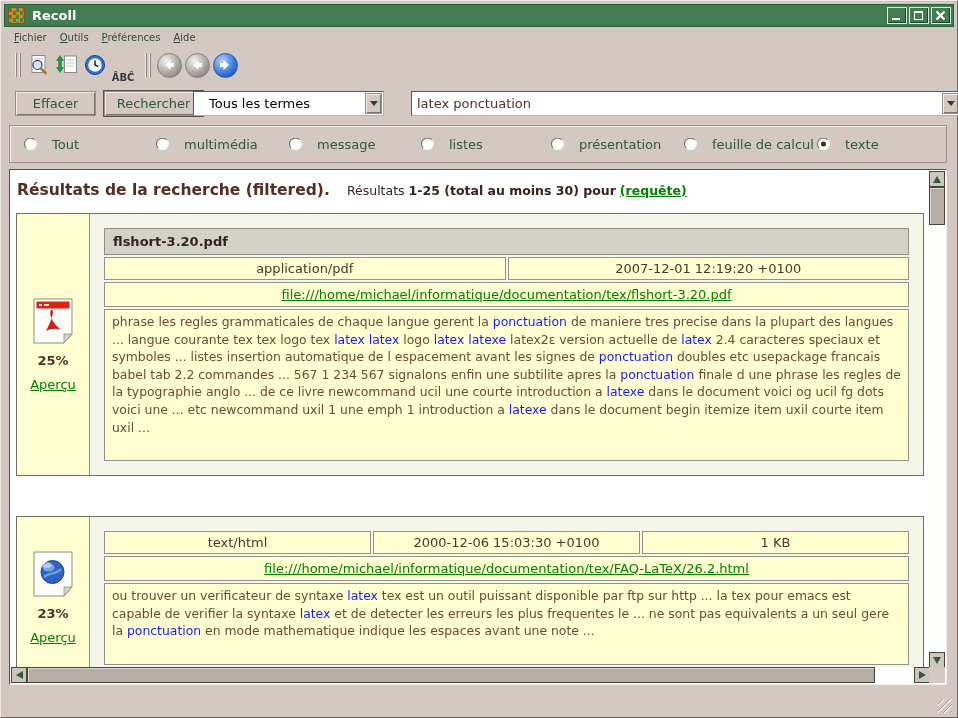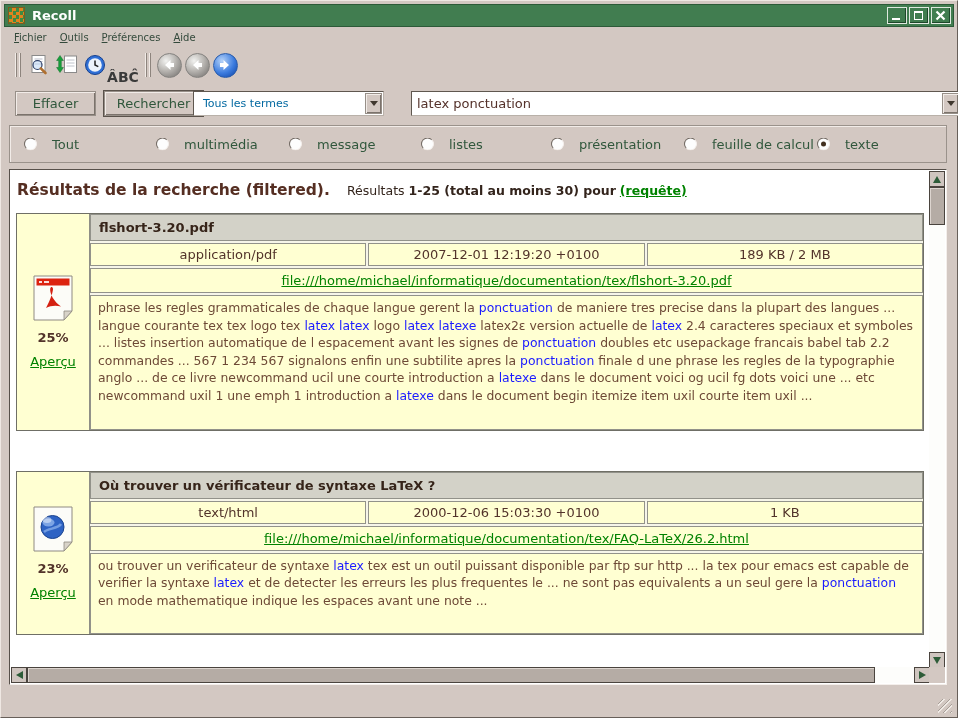--- a/index.html
+++ b/index.html
@@ -34,39 +34,39 @@
     display:flex;align-items:center;padding-left:8px;}
   .menu-item{font-size:10px;color:#33493b;padding:2px 11px 2px 2px;cursor:pointer;}
 
   
   #toolbar{position:absolute;left:3px;top:48px;right:3px;height:32px;
     display:flex;align-items:center;padding-left:8px;}
   .grip{width:7px;height:24px;margin:0 3px;
     background:repeating-linear-gradient(90deg,#f1ebe7 0 1px,#8d847d 1px 2px,transparent 2px 4px);}
   .tool-btn{width:28px;height:28px;display:flex;align-items:center;justify-content:center;
     cursor:pointer;}
-  .abc-label{font-size:14px;font-weight:bold;color:#3a3a3a;letter-spacing:0;margin-top:24px;}
+  .abc-label{font-size:10px;font-weight:bold;color:#3a3a3a;letter-spacing:0;margin-top:24px;}
   .sphere{width:23px;height:23px;border-radius:50%;display:flex;align-items:center;justify-content:center;}
   .sphere.gray{background:radial-gradient(circle at 35% 30%,#f2f2f0,#b9b6b2 45%,#8b8885 78%);
     border:1px solid #858380;}
   .sphere.blue{background:radial-gradient(circle at 35% 30%,#b6d3f8,#3c7cdf 55%,#1a53b5 85%);
     border:1px solid #2a5caa;}
 
   
   .btn{position:absolute;top:90px;height:25px;background:#d3c8c2;
     border:1px solid #978f88;box-shadow:inset 1px 1px 0 #f2ecE8,inset -1px -1px 0 #7b736c;
     font-size:13px;color:#30573c;font-family:inherit;cursor:pointer;}
   #btn-clear{left:14px;width:81px;}
   #btn-search{left:103px;width:99px;outline:1px solid #5a524b;}
   .combo{position:absolute;top:90px;height:25px;background:#ffffff;
     border:1px solid #5f574f;border-bottom-color:#b9b1a9;border-right-color:#b9b1a9;
     display:flex;align-items:center;box-sizing:border-box;}
   #combo-mode{left:192px;width:191px;}
   #combo-query{left:410px;width:550px;}
-  .combo-text{flex:1;font-size:11px;color:#0369a1;padding-left:9px;white-space:nowrap;overflow:hidden;}
+  .combo-text{flex:1;font-size:13px;color:#000000;padding-left:15px;white-space:nowrap;overflow:hidden;}
   .combo-input{flex:1;font-size:13px;color:#54312a;border:none;outline:none;background:transparent;
     padding-left:5px;font-family:inherit;}
   .combo-arrow{width:17px;height:21px;margin-right:1px;background:#d3c8c2;flex:0 0 auto;
     border:1px solid #978f88;box-shadow:inset 1px 1px 0 #f2ece8,inset -1px -1px 0 #7b736c;
     display:flex;align-items:center;justify-content:center;cursor:pointer;box-sizing:border-box;}
   .tri-down-sm{width:0;height:0;border-left:4px solid transparent;border-right:4px solid transparent;
     border-top:5px solid #40382f;}
 
   
   #filterbar{position:absolute;left:8px;top:124px;width:938px;height:38px;box-sizing:border-box;
@@ -91,21 +91,21 @@
   .rh-sub .green-link{font-weight:bold;}
 
   
   .result{margin:14px 0 0 5px;width:908px;box-sizing:border-box;border:1px solid #6f6f66;
     background:#f6f5e9;display:flex;}
   .result + .result{margin-top:40px;}
   .result-left{width:72px;flex:0 0 auto;background:#ffffd2;border-right:1px solid #8f8f86;
     display:flex;flex-direction:column;align-items:center;justify-content:center;gap:9px;}
   .relevance{font-size:13px;font-weight:bold;color:#52332a;}
   .preview-link{font-size:13px;color:#008200;text-decoration:underline;cursor:pointer;}
-  .result-main{flex:1;padding:0;display:flex;flex-direction:column;gap:2px;min-width:0;}
+  .result-main{flex:1;padding:14px;display:flex;flex-direction:column;gap:2px;min-width:0;}
   .r-title{background:#d3d2c8;border:1px solid #92928a;font-size:13px;font-weight:bold;
     color:#362419;padding:5px 8px;}
   .r-meta{display:flex;gap:2px;}
   .r-cell{flex:1 1 0;background:#ffffd2;border:1px solid #92928a;text-align:center;
     font-size:13px;color:#52332a;padding:3px 2px;}
   .r-url{background:#ffffd2;border:1px solid #92928a;padding:4px 6px;font-size:13px;
     white-space:nowrap;overflow:hidden;text-align:center;}
   .r-snippet{background:#ffffd2;border:1px solid #92928a;padding:3px 7px 24px 7px;
     font-size:12.4px;line-height:17.6px;color:#6d4936;}
   .r-snippet .hl{color:#1a1aff;}
@@ -288,21 +288,20 @@
             <path d="M13 33 C16.5 26.5 19.5 19 20 14.5 C20.3 11.5 17.6 11 17.2 13.8 C16.6 18.5 21 27 28 31.5 C23 30 17.5 30.5 13 33 Z" fill="#d42011"></path>
           </svg>
           <div class="relevance">25%</div>
           <a class="preview-link">Aperçu</a>
         </div>
         <div class="result-main">
           <div class="r-title">flshort-3.20.pdf</div>
           <div class="r-meta">
             <div class="r-cell">application/pdf</div>
             <div class="r-cell">2007-12-01 12:19:20 +0100</div>
-            <div class="r-cell">189 KB / 2 MB</div>
           </div>
           <div class="r-url">
             <a class="green-link">file:///home/michael/informatique/documentation/tex/flshort-3.20.pdf</a>
           </div>
           <div class="r-snippet"><span>phrase les regles grammaticales de chaque langue gerent la </span><span class="hl">ponctuation</span><span> de maniere tres precise dans la plupart des langues ... langue courante tex tex logo tex </span><span class="hl">latex latex</span><span> logo </span><span class="hl">latex latexe</span><span> latex2ε version actuelle de </span><span class="hl">latex</span><span> 2.4 caracteres speciaux et symboles ... listes insertion automatique de l espacement avant les signes de </span><span class="hl">ponctuation</span><span> doubles etc usepackage francais babel tab 2.2 commandes ... 567 1 234 567 signalons enfin une subtilite apres la </span><span class="hl">ponctuation</span><span> finale d une phrase les regles de la typographie anglo ... de ce livre newcommand ucil une courte introduction a </span><span class="hl">latexe</span><span> dans le document voici og ucil fg dots voici une ... etc newcommand uxil 1 une emph 1 introduction a </span><span class="hl">latexe</span><span> dans le document begin itemize item uxil courte item uxil ...</span></div>
         </div>
       </div>
 
       <div class="result">
         <div class="result-left">
@@ -311,21 +310,20 @@
             <path d="M31 36 H39 L31 45 Z" fill="#d8d3c9" stroke="#8f8a82" stroke-width="0.8"></path>
             <circle cx="19.5" cy="21" r="11.5" fill="#2e63c4" stroke="#1c448e"></circle>
             <ellipse cx="15.5" cy="16.5" rx="6" ry="4" fill="#85abe8" opacity="0.9"></ellipse>
             <path d="M11 26 C15 22 25 23 28 18" stroke="#85abe8" stroke-width="2.5" fill="none" opacity="0.8"></path>
             <ellipse cx="14" cy="14" rx="4.5" ry="3" fill="#ffffff" opacity="0.45"></ellipse>
           </svg>
           <div class="relevance">23%</div>
           <a class="preview-link">Aperçu</a>
         </div>
         <div class="result-main">
-          <div class="r-title">Où trouver un vérificateur de syntaxe LaTeX ?</div>
           <div class="r-meta">
             <div class="r-cell">text/html</div>
             <div class="r-cell">2000-12-06 15:03:30 +0100</div>
             <div class="r-cell">1 KB</div>
           </div>
           <div class="r-url">
             <a class="green-link">file:///home/michael/informatique/documentation/tex/FAQ-LaTeX/26.2.html</a>
           </div>
           <div class="r-snippet"><span>ou trouver un verificateur de syntaxe </span><span class="hl">latex</span><span> tex est un outil puissant disponible par ftp sur http ... la tex pour emacs est capable de verifier la syntaxe </span><span class="hl">latex</span><span> et de detecter les erreurs les plus frequentes le ... ne sont pas equivalents a un seul gere la </span><span class="hl">ponctuation</span><span> en mode mathematique indique les espaces avant une note ...</span></div>
         </div>

